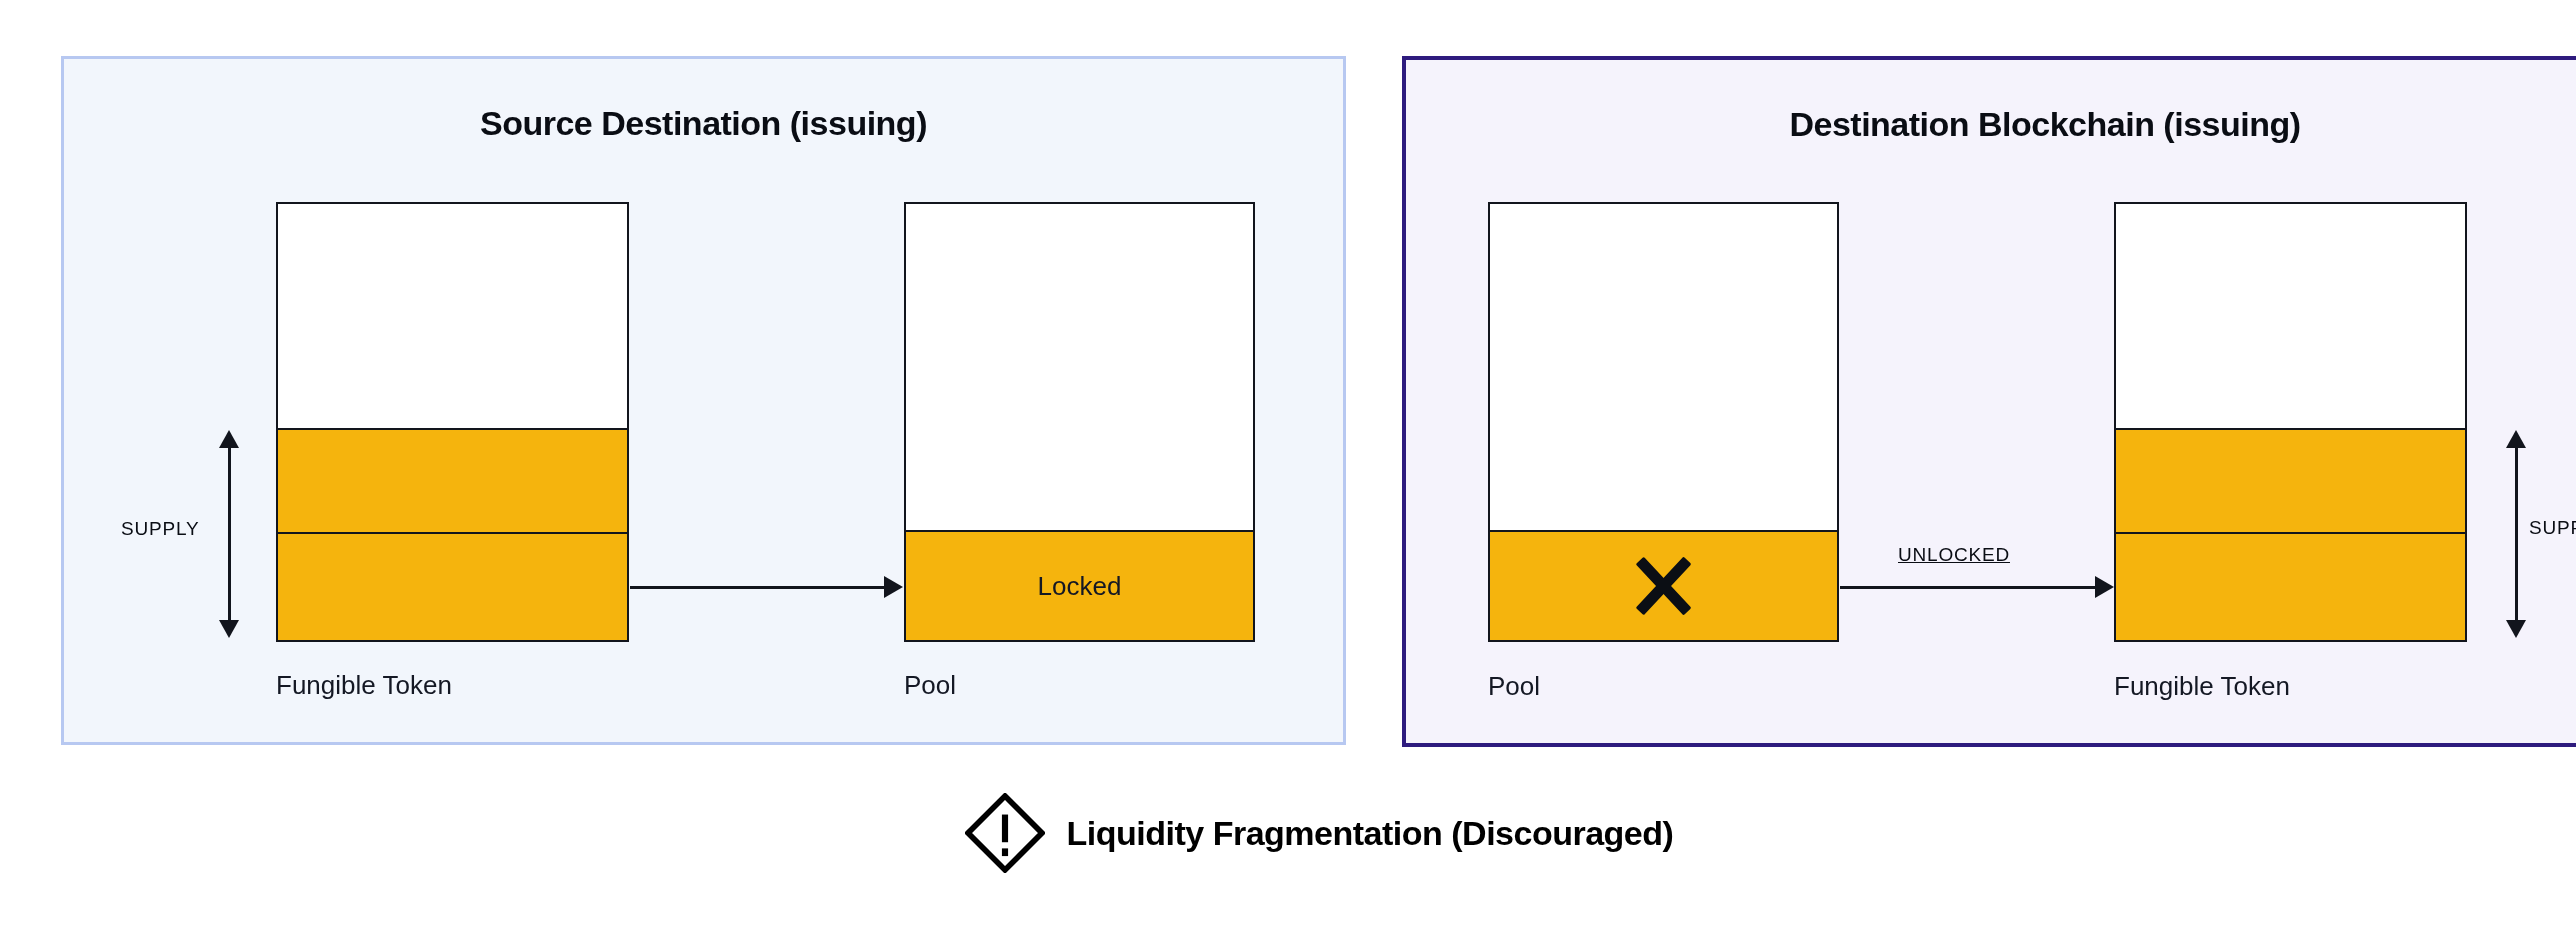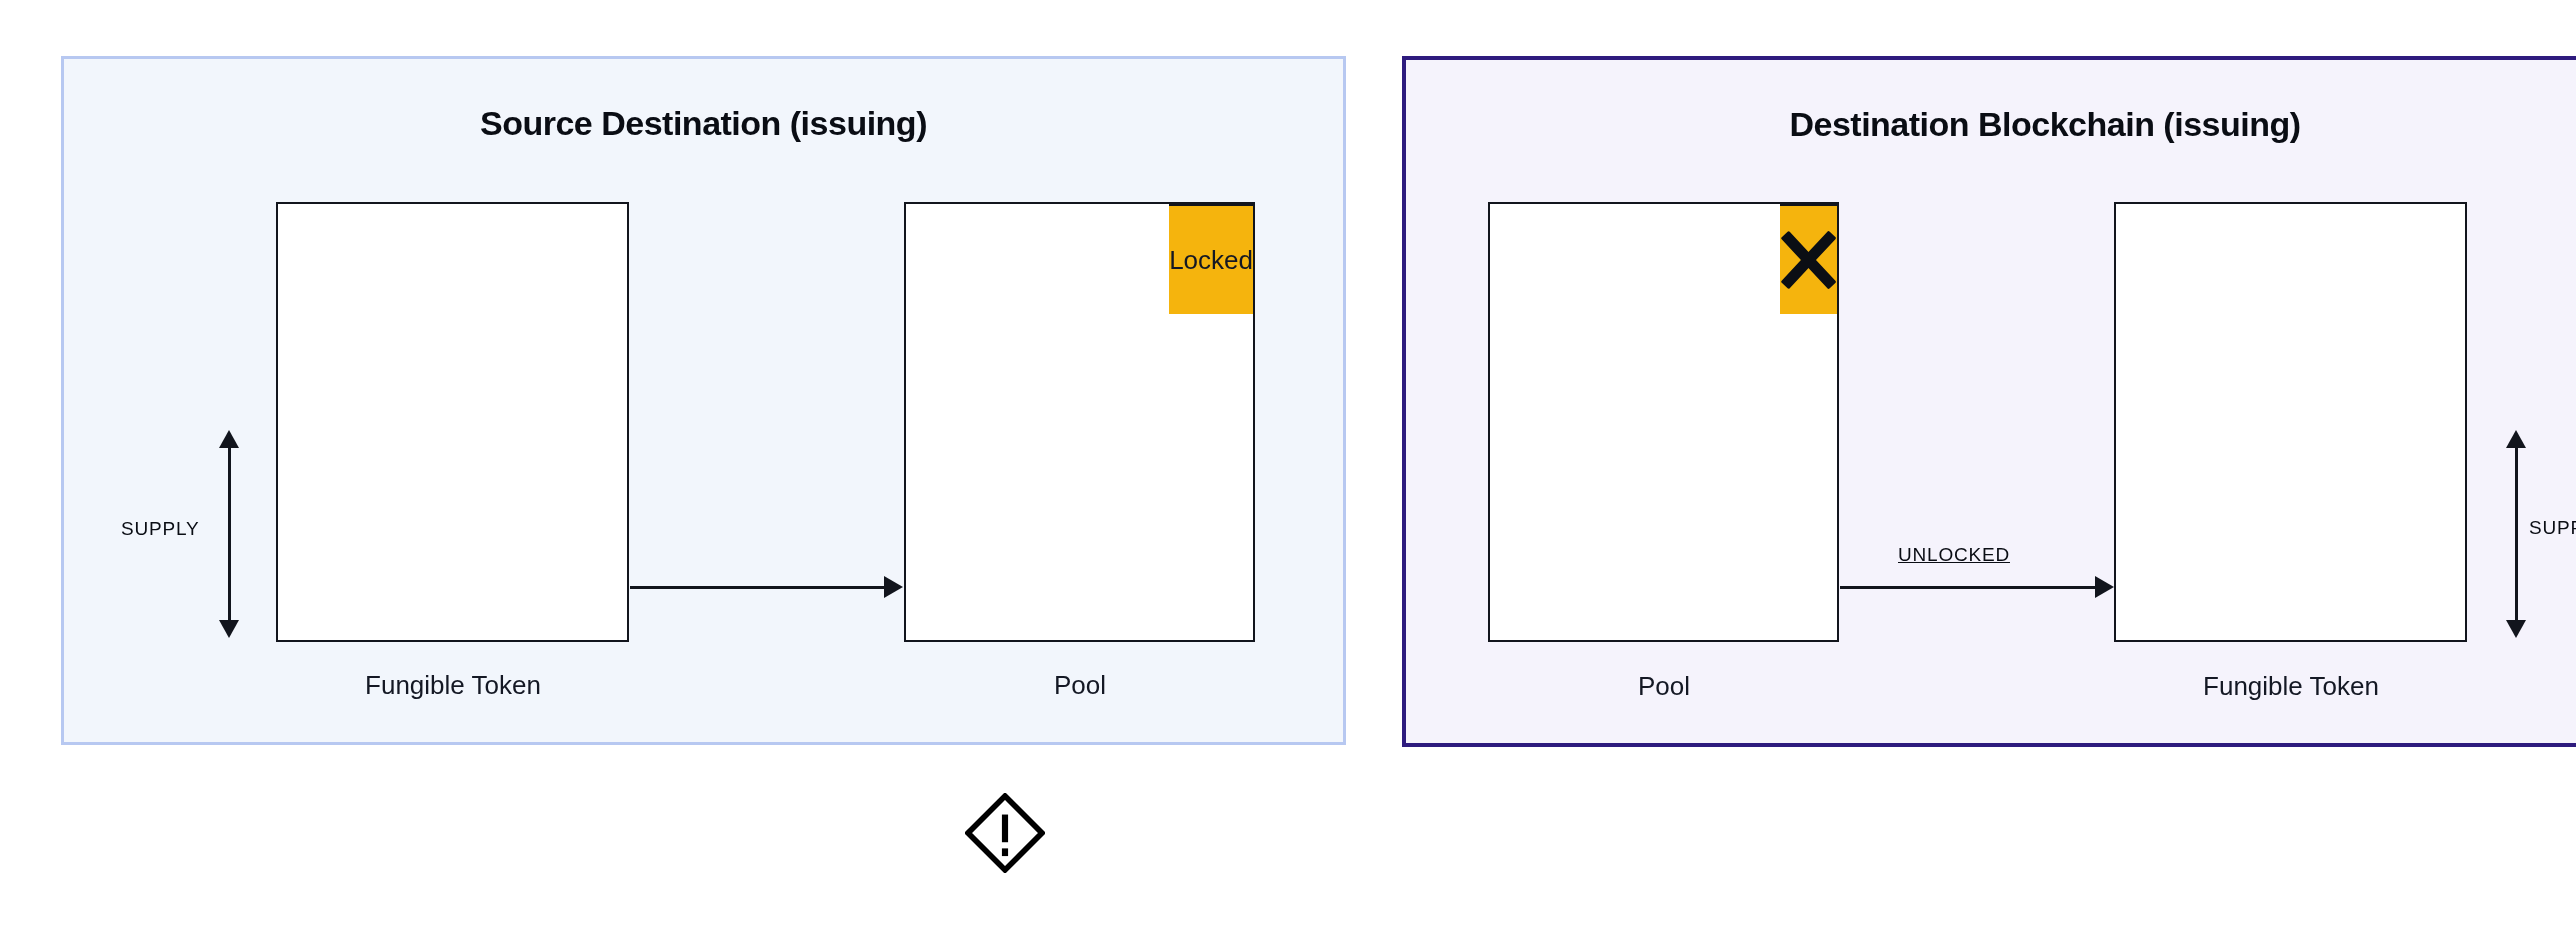--- a/index.html
+++ b/index.html
@@ -40,38 +40,39 @@
     letter-spacing: -0.5px;
     color: #0a0d14;
   }
   .token-box {
     position: absolute;
     width: 349px;
     height: 436px;
     background: #ffffff;
     border: 2.6px solid var(--dark-line, #12151D);
     display: flex;
+    flex-direction: column;
   }
   .box-filler { flex: 1 1 auto; background: #ffffff; }
   .orange-section {
     flex: 0 0 auto;
     background: var(--orange-fill, #F5B40D);
     border-top: 2.6px solid var(--dark-line, #12151D);
     display: flex;
     align-items: center;
     justify-content: center;
   }
   .locked-text {
     font-size: 26px;
     color: var(--label-text, #141824);
     font-weight: 500;
   }
   .box-label {
     position: absolute;
-    text-align: center;
+    text-align: left;
     font-size: 26px;
     color: var(--label-text, #141824);
     font-weight: 500;
   }
   .small-caps-label {
     position: absolute;
     text-align: left;
     font-size: 19px;
     letter-spacing: 0.8px;
     color: #0a0d14;
@@ -213,16 +214,17 @@
     <div class="box-label" style="left:82px; width:352px; top:611px;">Pool</div>
     <div class="box-label" style="left:708px; width:354px; top:611px;">Fungible Token</div>
   </div>
 
   <div id="caption">
     <svg width="80" height="80" viewBox="0 0 156 156">
       <polygon points="78,6 150,78 78,150 6,78" fill="none" stroke="#000000" stroke-width="11"></polygon>
       <rect x="72" y="42" width="12" height="54" fill="#000000"></rect>
       <rect x="72" y="108" width="12" height="15" fill="#000000"></rect>
     </svg>
+    <span class="caption-text">Liquidity Fragmentation (Discouraged)</span>
   </div>
 
 </div>
 
 
 </body></html>

